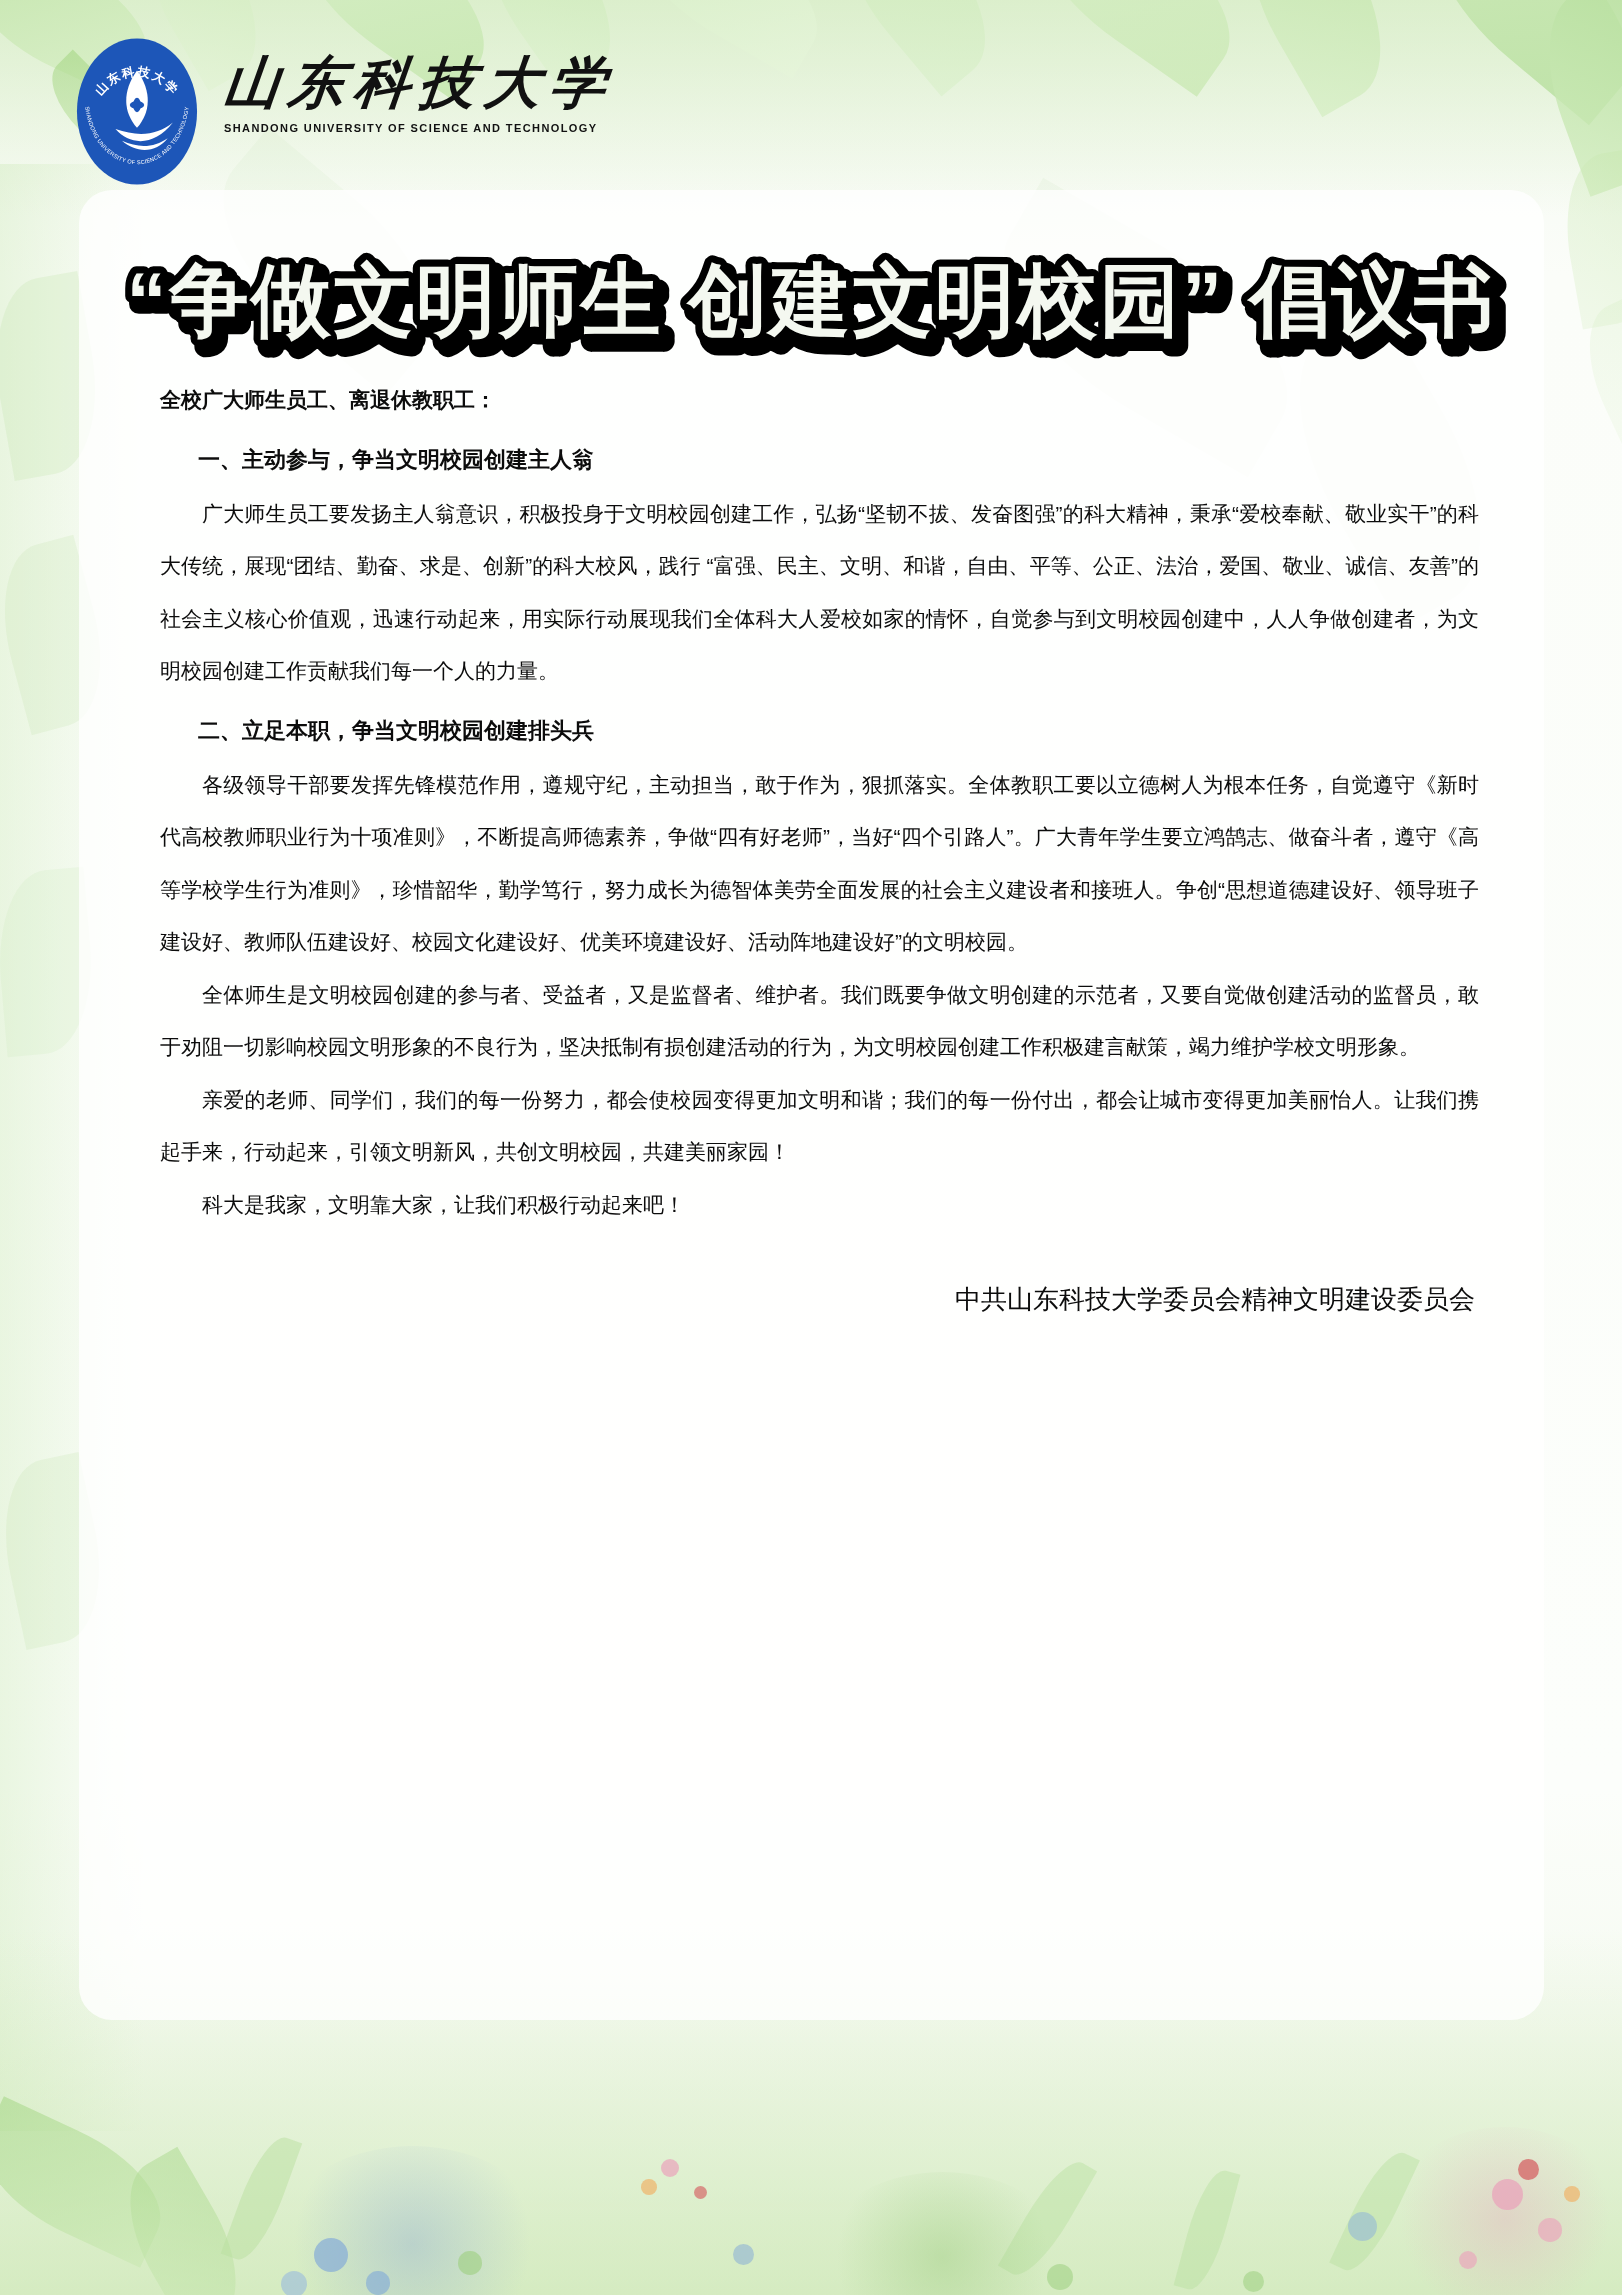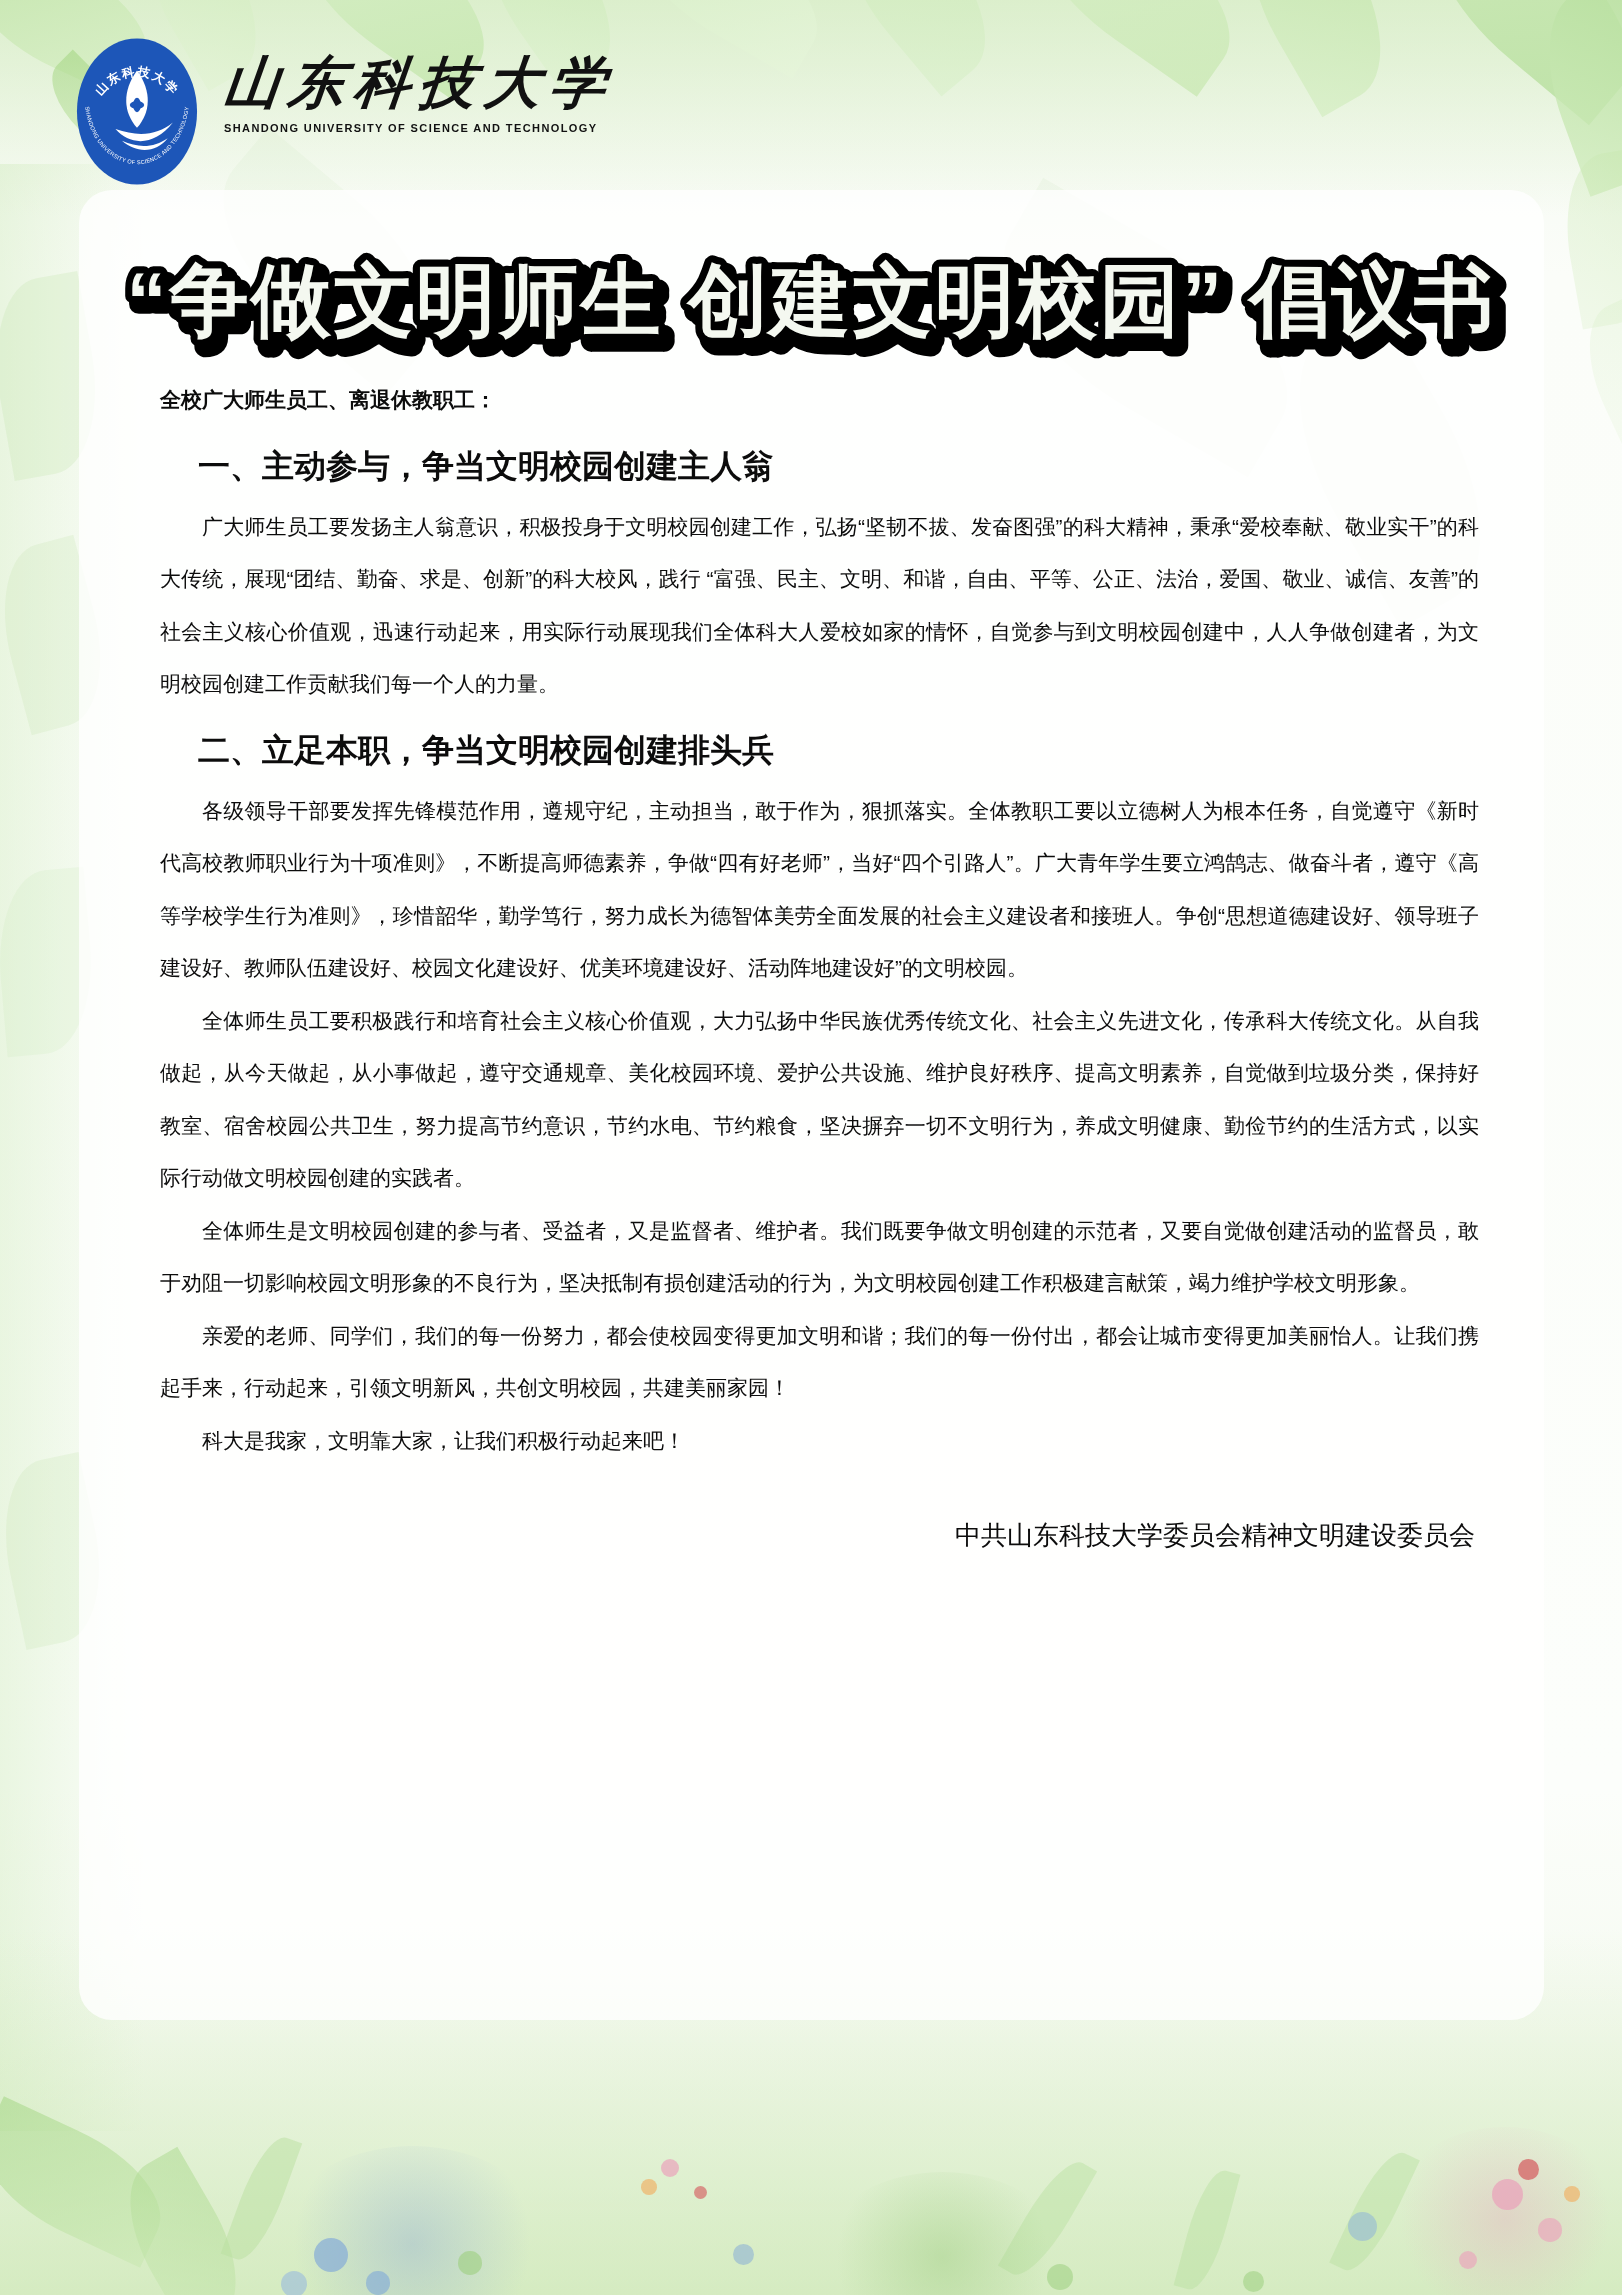--- a/index.html
+++ b/index.html
@@ -31,21 +31,21 @@
         fill:#000;stroke:#000;stroke-width:30;stroke-linejoin:round;
         font-family:"Liberation Sans","DejaVu Sans",sans-serif;}
   .title-main{font-size:122px;font-weight:900;letter-spacing:4px;text-anchor:middle;
         fill:#f4f8f0;stroke:#000;stroke-width:22;stroke-linejoin:round;paint-order:stroke fill;
         font-family:"Liberation Sans","DejaVu Sans",sans-serif;}
   
   .doc{position:absolute;left:160px;width:1319px;top:374px;color:#0c0c0c;}
   .doc p{margin:0;font-size:21px;line-height:2.5;text-align:justify;}
   .salutation{font-size:28px;font-weight:700;line-height:1.25;margin:0 0 19.6px 0;}
   .indent{text-indent:2em;}
-  .doc h2{font-size:32px;font-weight:700;margin:19.6px 0 13px 38px;line-height:1.3;}
+  .doc h2{font-size:22px;font-weight:700;margin:19.6px 0 13px 38px;line-height:1.3;}
   .closing{margin-top:0;}
   .signature{margin-top:51px;text-align:right;font-size:26px;padding-right:3.9px;}
   .logo-ring{fill:#fff;font-size:19px;letter-spacing:3px;font-weight:700;}
   .logo-ring-en{fill:#fff;font-size:8.6px;letter-spacing:.4px;}
 </style>
 </head>
 <body>
 
 <div class="page">
 
@@ -132,21 +132,20 @@
 
   <div class="doc">
     <p class="salutation">全校广大师生员工、离退休教职工：</p>
 
     <h2>一、主动参与，争当文明校园创建主人翁</h2>
     <p class="indent">广大师生员工要发扬主人翁意识，积极投身于文明校园创建工作，弘扬“坚韧不拔、发奋图强”的科大精神，秉承“爱校奉献、敬业实干”的科大传统，展现“团结、勤奋、求是、创新”的科大校风，践行 “富强、民主、文明、和谐，自由、平等、公正、法治，爱国、敬业、诚信、友善”的社会主义核心价值观，迅速行动起来，用实际行动展现我们全体科大人爱校如家的情怀，自觉参与到文明校园创建中，人人争做创建者，为文明校园创建工作贡献我们每一个人的力量。</p>
 
     <h2>二、立足本职，争当文明校园创建排头兵</h2>
     <p class="indent">各级领导干部要发挥先锋模范作用，遵规守纪，主动担当，敢于作为，狠抓落实。全体教职工要以立德树人为根本任务，自觉遵守《新时代高校教师职业行为十项准则》，不断提高师德素养，争做“四有好老师”，当好“四个引路人”。广大青年学生要立鸿鹄志、做奋斗者，遵守《高等学校学生行为准则》，珍惜韶华，勤学笃行，努力成长为德智体美劳全面发展的社会主义建设者和接班人。争创“思想道德建设好、领导班子建设好、教师队伍建设好、校园文化建设好、优美环境建设好、活动阵地建设好”的文明校园。</p>
 
-    <p class="indent">全体师生员工要积极践行和培育社会主义核心价值观，大力弘扬中华民族优秀传统文化、社会主义先进文化，传承科大传统文化。从自我做起，从今天做起，从小事做起，遵守交通规章、美化校园环境、爱护公共设施、维护良好秩序、提高文明素养，自觉做到垃圾分类，保持好教室、宿舍校园公共卫生，努力提高节约意识，节约水电、节约粮食，坚决摒弃一切不文明行为，养成文明健康、勤俭节约的生活方式，以实际行动做文明校园创建的实践者。</p>
 
     <p class="indent">全体师生是文明校园创建的参与者、受益者，又是监督者、维护者。我们既要争做文明创建的示范者，又要自觉做创建活动的监督员，敢于劝阻一切影响校园文明形象的不良行为，坚决抵制有损创建活动的行为，为文明校园创建工作积极建言献策，竭力维护学校文明形象。</p>
 
     <p class="indent closing">亲爱的老师、同学们，我们的每一份努力，都会使校园变得更加文明和谐；我们的每一份付出，都会让城市变得更加美丽怡人。让我们携起手来，行动起来，引领文明新风，共创文明校园，共建美丽家园！</p>
     <p class="indent closing">科大是我家，文明靠大家，让我们积极行动起来吧！</p>
 
     <div class="signature">中共山东科技大学委员会精神文明建设委员会</div>
   </div>
 
 </div>

